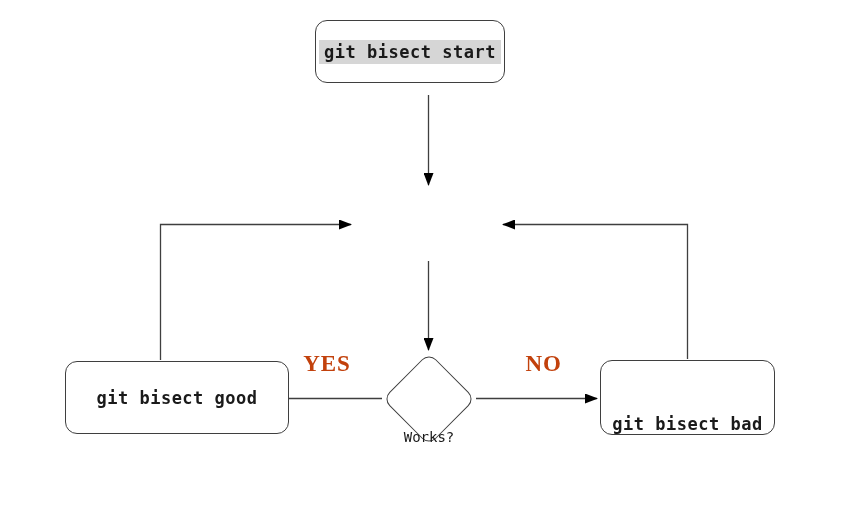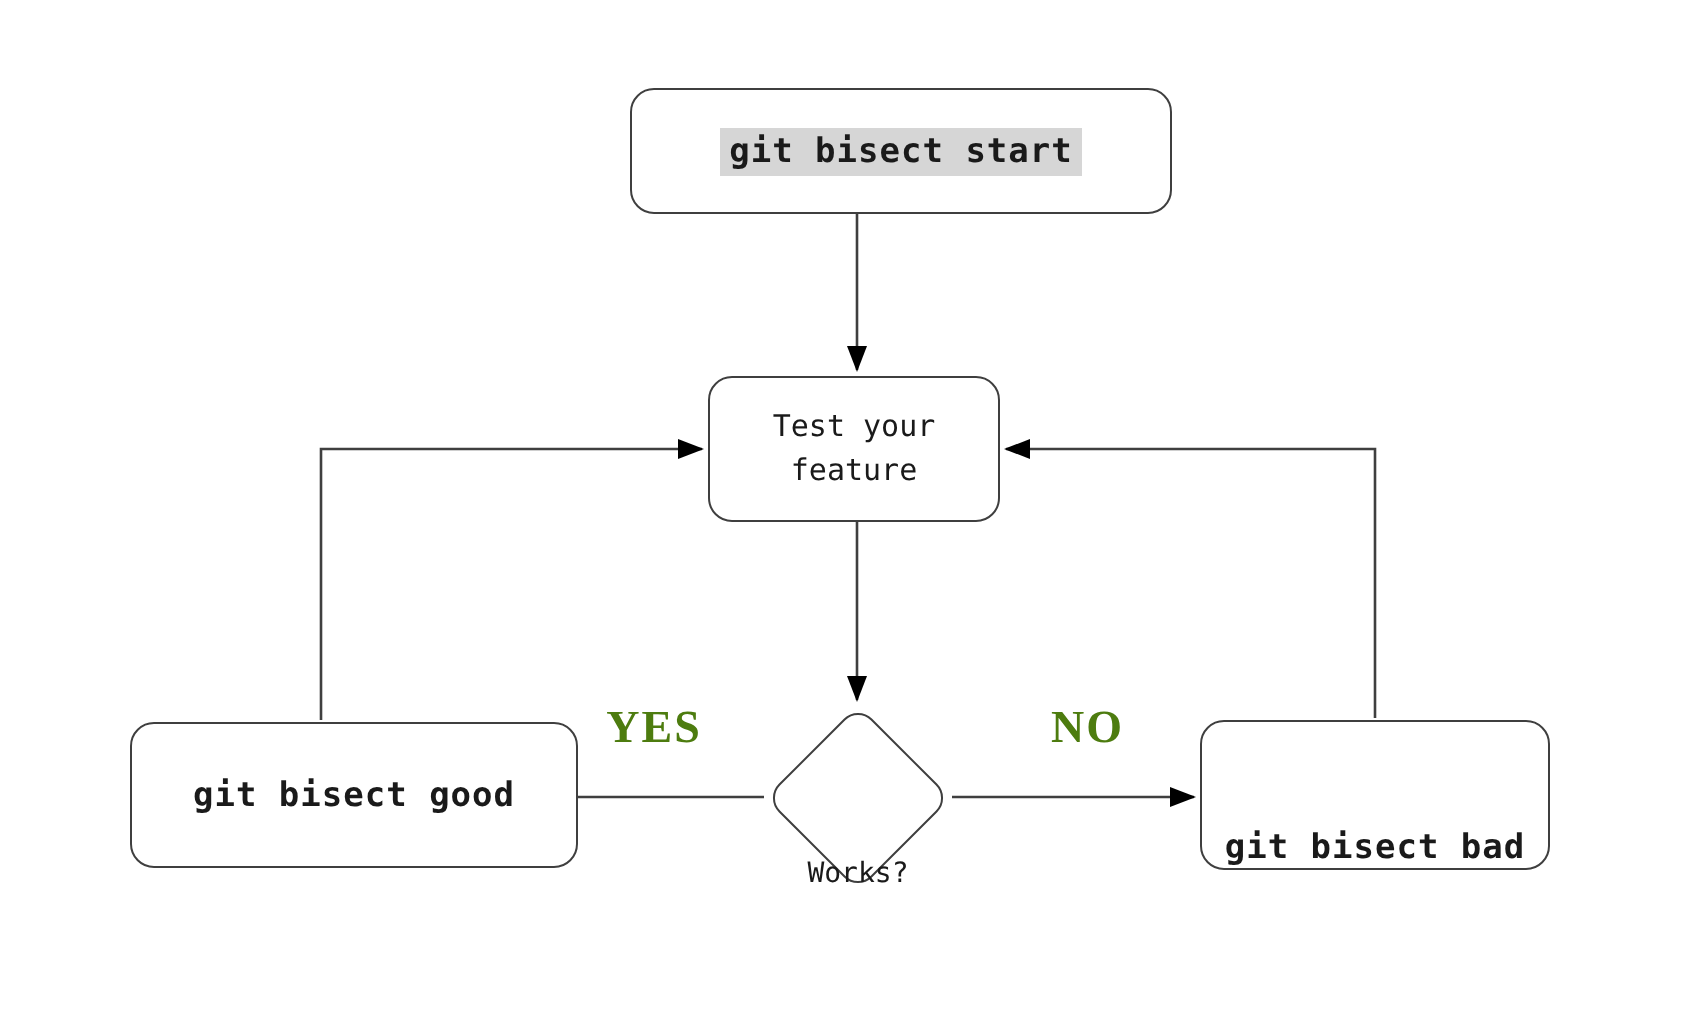--- a/index.html
+++ b/index.html
@@ -29,21 +29,21 @@
   .node {
     position: absolute;
     background: var(--node-fill);
     border: 1.6px solid var(--node-border);
     border-radius: 12px;
     display: flex;
     align-items: center;
     justify-content: center;
     text-align: center;
   }
-  .node-start { left: 315px; top: 44px; width: 271px; height: 63px; }
+  .node-start { left: 315px; top: 20px; width: 190px; height: 63px; }
   .node-start .code-highlight {
     background: var(--code-highlight-bg);
     font-weight: bold;
     font-size: 17px;
     padding: 2px 5px;
     letter-spacing: 0.5px;
   }
   .node-test {
     left: 354px; top: 188px; width: 146px; height: 73px;
     font-size: 15px;
@@ -71,21 +71,21 @@
     font-size: 14px;
   }
   .edge-label {
     position: absolute;
     width: 70px;
     top: 351px;
     text-align: center;
     font-family: "Liberation Serif", "DejaVu Serif", serif;
     font-weight: bold;
     font-size: 23px;
-    color: #4d7c0f;
+    color: #c2410c;
     letter-spacing: 1px;
   }
   .edge-label-yes { left: 292px; }
   .edge-label-no  { left: 492px; text-align: right; }
 </style>
 </head>
 <body>
 
 <div class="canvas">
 
@@ -102,24 +102,20 @@
       <path d="M687.5,359 L687.5,224.5 L503,224.5" marker-end="url(#arrow)"></path>
       <path d="M382,398.5 L260,398.5" marker-end="url(#arrow)"></path>
       <path d="M476,398.5 L597,398.5" marker-end="url(#arrow)"></path>
     </g>
   </svg>
 
   <div class="node node-start">
     <span class="code-highlight">git bisect start</span>
   </div>
 
-  <div class="node node-test">
-    <span>Test your
-feature</span>
-  </div>
 
   <div class="diamond-shape"></div>
   <div class="diamond-label">
     <span>Works?</span>
   </div>
 
   <div class="edge-label edge-label-yes">YES</div>
   <div class="edge-label edge-label-no">NO</div>
 
   <div class="node node-good">

